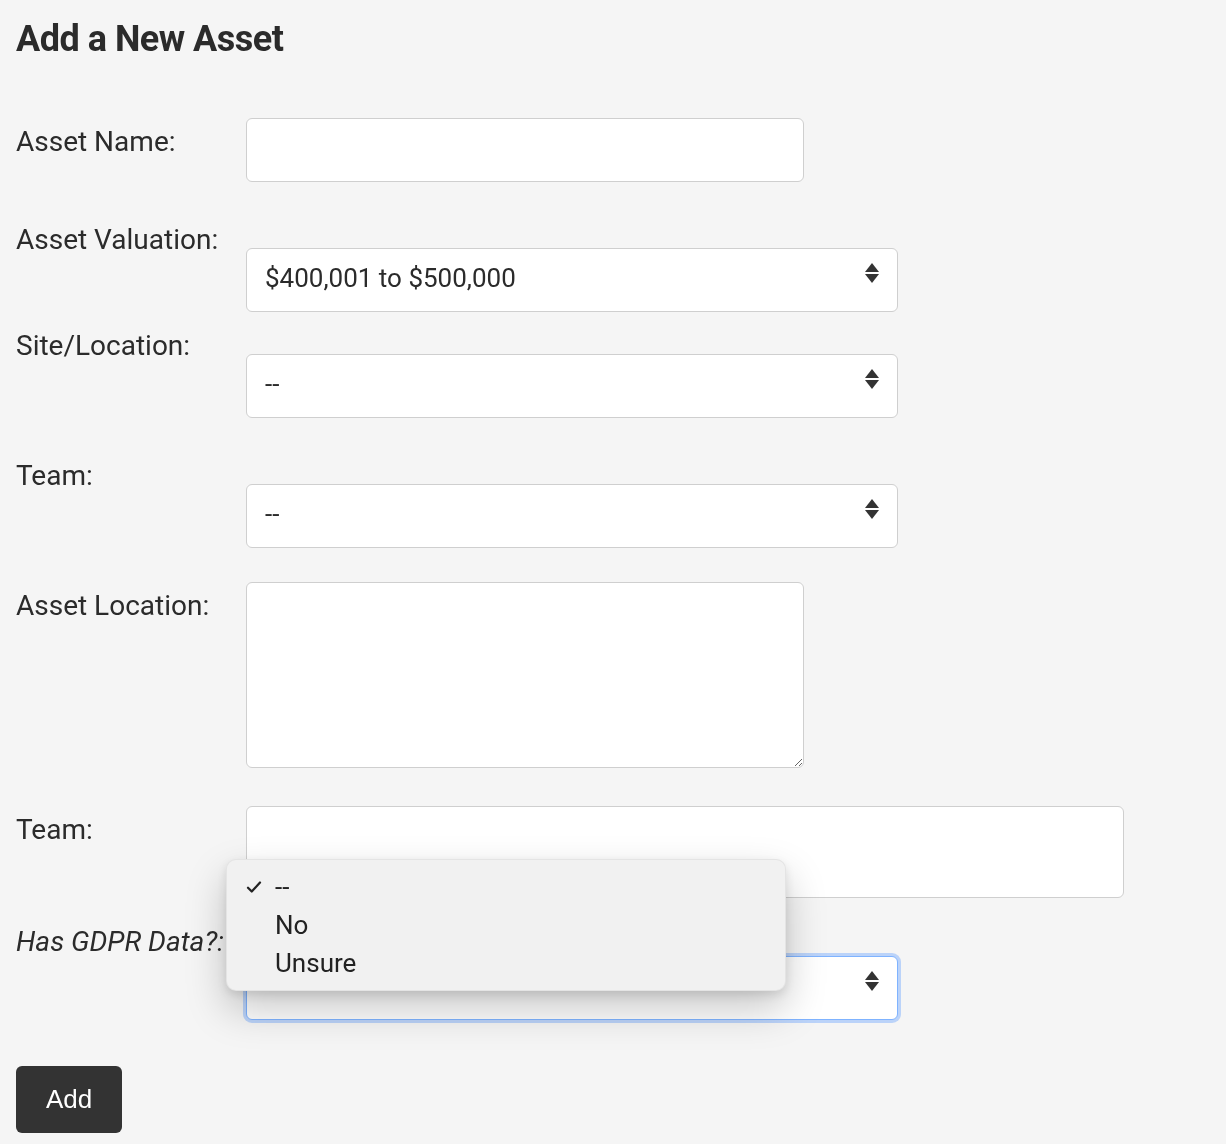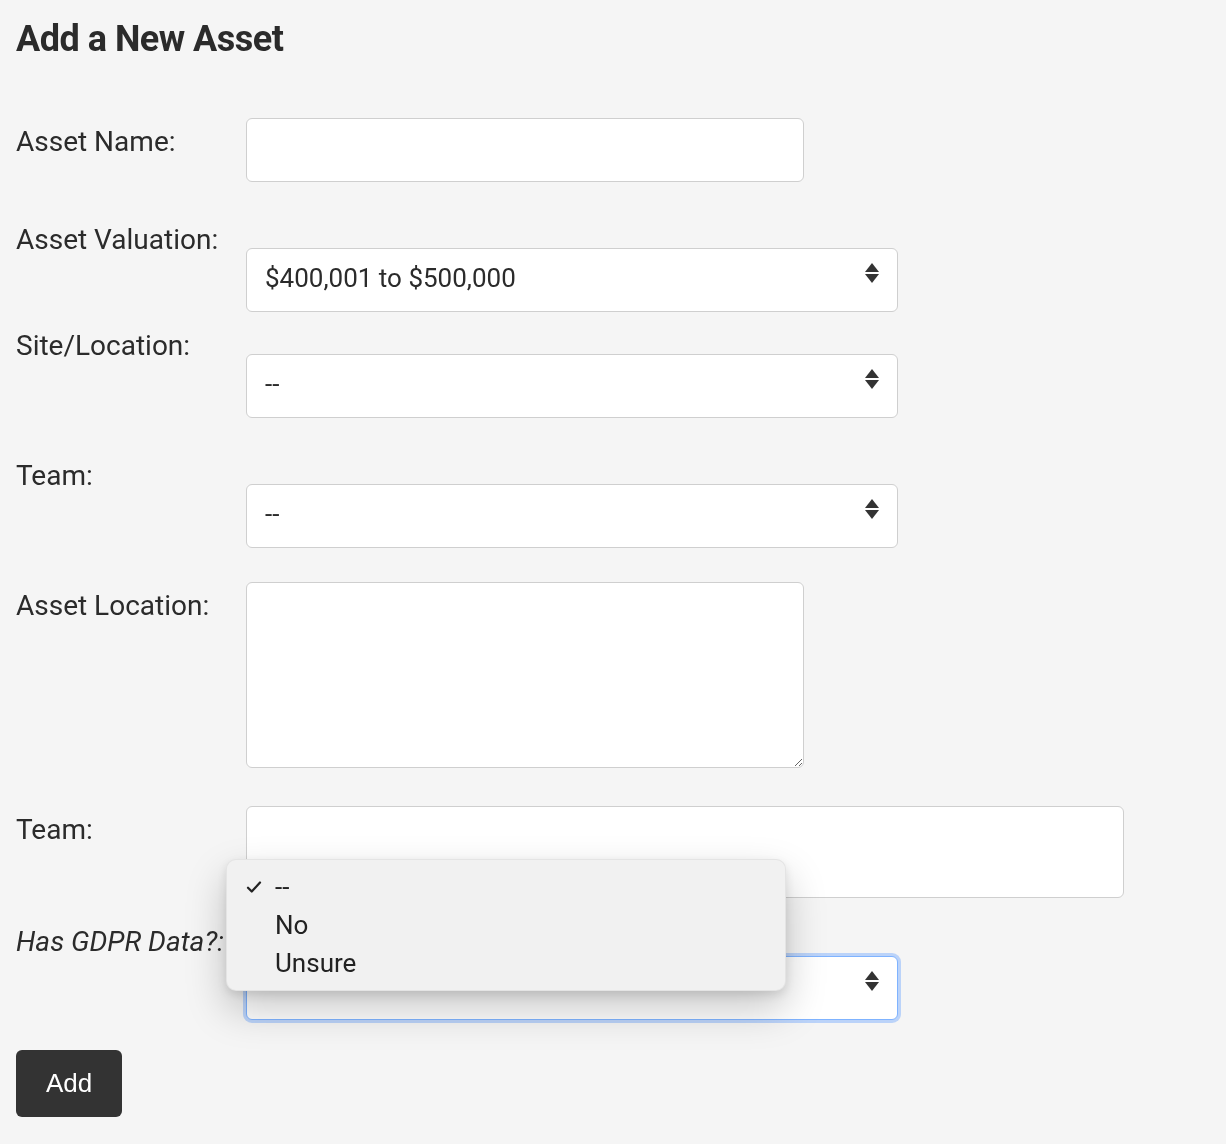--- a/index.html
+++ b/index.html
@@ -77,21 +77,21 @@
     display: inline-flex;
     align-items: center;
     justify-content: center;
     background: #333;
     color: #fff;
     border: none;
     border-radius: 6px;
     font-size: 26px;
     font-weight: 500;
     padding: 18px 30px;
-    margin-top: 20px;
+    margin-top: 36px;
     cursor: pointer;
   }
   
   .dropdown-pop {
     position: absolute;
     background: #f1f1f1;
     border: 0.5px solid rgba(0,0,0,0.05);
     border-radius: 10px;
     box-shadow: 0 18px 40px rgba(0,0,0,0.22), 0 4px 10px rgba(0,0,0,0.10);
     padding: 8px 0;

